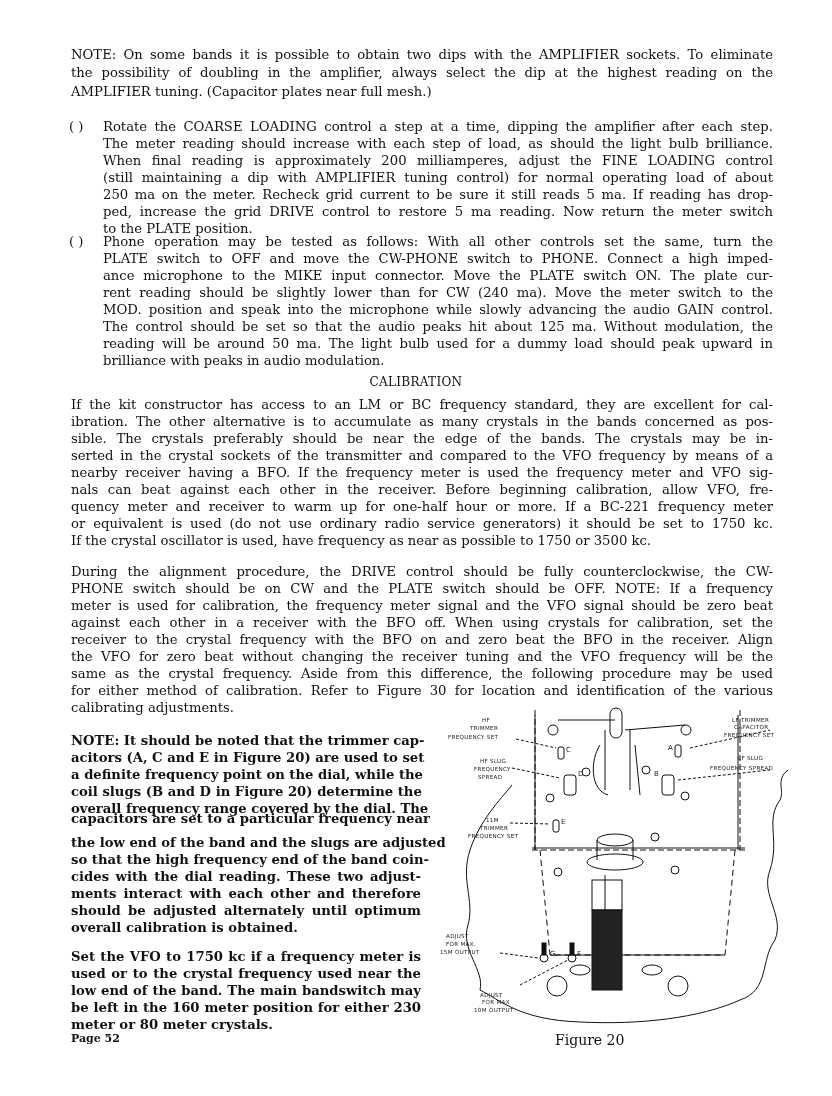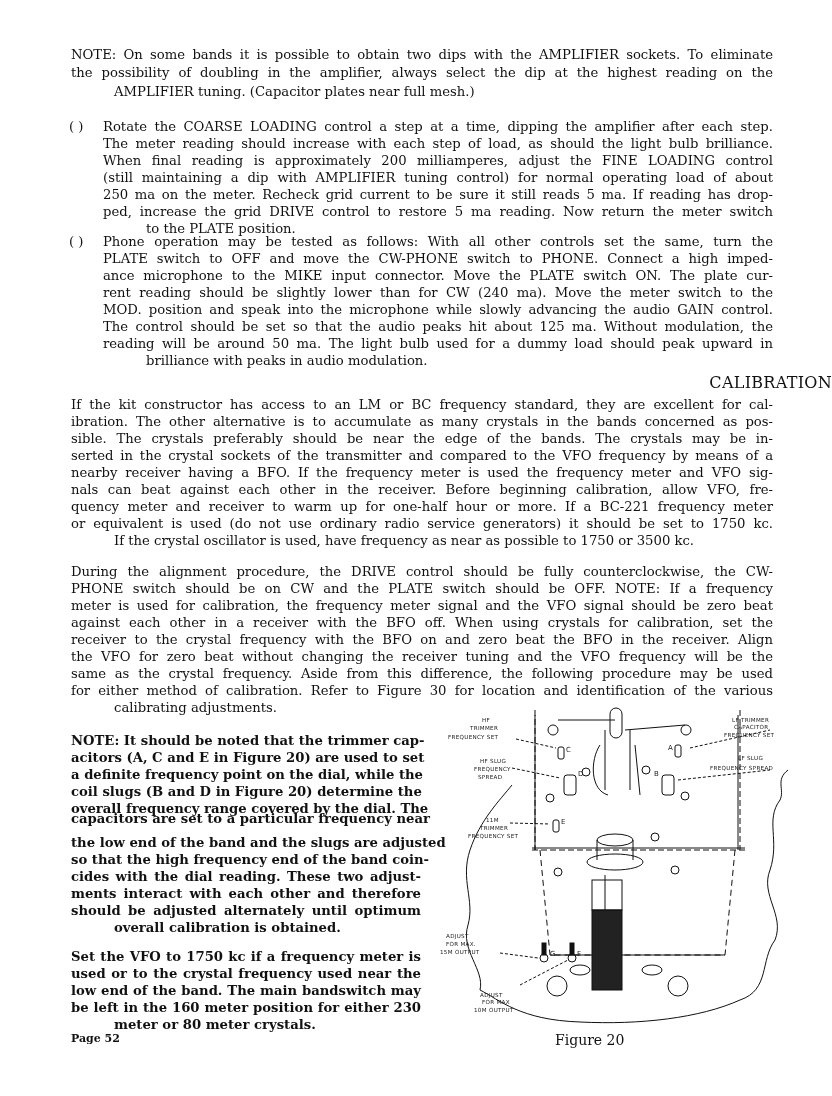--- a/index.html
+++ b/index.html
@@ -9,25 +9,25 @@
       color: #111111;
     }
     .page { position: absolute; left: 0; top: 0; width: 832px; height: 1096px; }
     .line {
       position: absolute; white-space: nowrap; font-size: 13.2px; line-height: 17px;
       text-align: justify; text-align-last: justify;
     }
     .full { left: 71px; width: 702px; }
     .ind  { left: 103px; width: 670px; }
     .col  { left: 71px; width: 350px; }
-    .last { text-align-last: left; margin-left: 43px; }
+    .last { text-align-last: left; }
     .check { position: absolute; left: 69px; font-size: 13.2px; line-height: 17px; }
     .heading {
-      position: absolute; left: 0; width: 832px; text-align: right;
-      font-size: 16px; line-height: 17px; letter-spacing: 0.3px;
+      position: absolute; left: 0; width: 832px; text-align: center;
+      font-size: 12px; line-height: 17px; letter-spacing: 0.3px;
     }
     .bold { font-weight: bold; }
     .page-num { position: absolute; left: 71px; top: 1032px; font-size: 11px; font-weight: bold; }
     .fig-caption { position: absolute; left: 555px; top: 1032px; font-size: 14px; }
     .figure { position: absolute; left: 440px; top: 700px; width: 350px; height: 330px; }
     .fig-label {
       font-family: "DejaVu Sans", "Liberation Sans", sans-serif;
       font-size: 5.6px; fill: #222; letter-spacing: 0.3px;
     }
     .fig-letter { font-family: "DejaVu Sans", sans-serif; font-size: 7px; fill: #222; }

